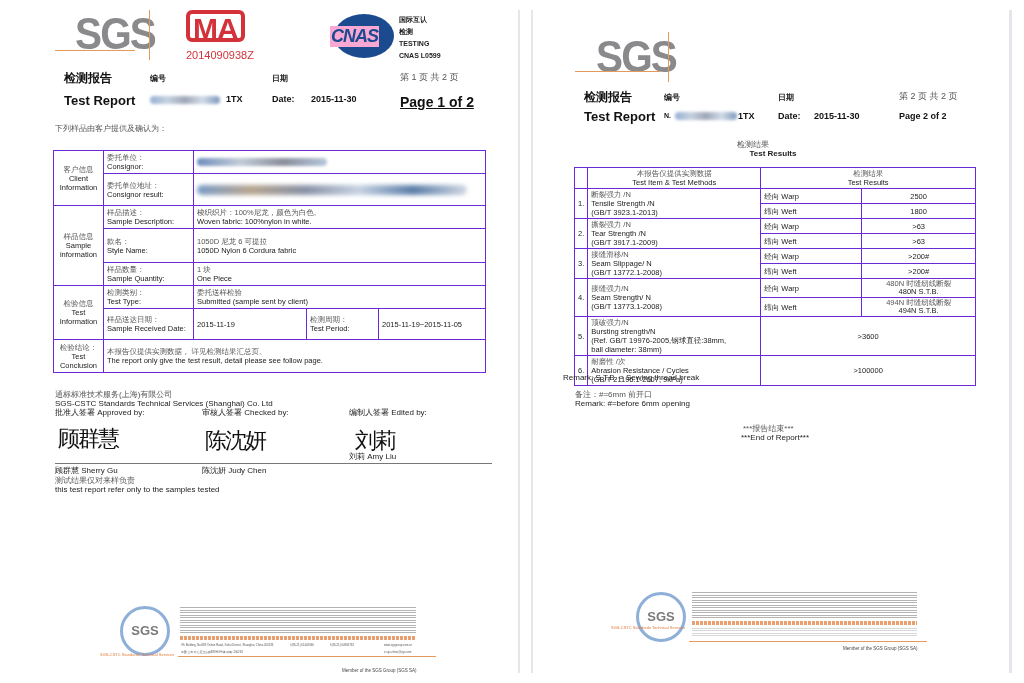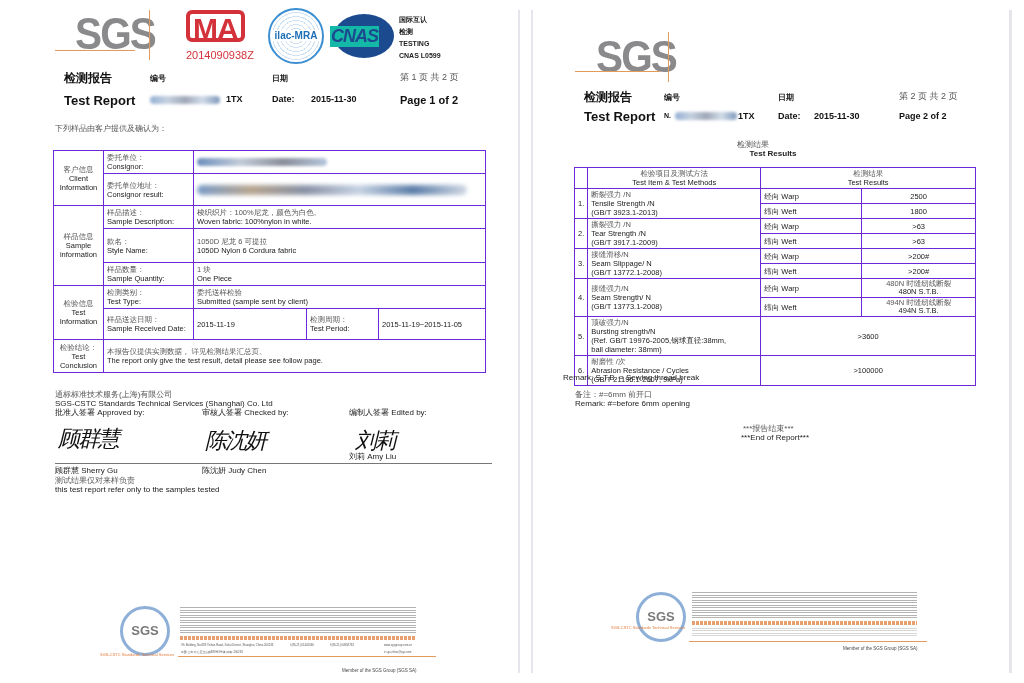--- a/index.html
+++ b/index.html
@@ -12,37 +12,37 @@
   .sgs-logo { position: absolute; font-family: "Liberation Sans", sans-serif; font-weight: bold; color: #8a8a8c; font-size: 44px; letter-spacing: -2px; transform: scaleX(0.92); transform-origin: left top; line-height: 1; }
   .sgs-hline { position: absolute; height: 1px; background: #e39a5c; }
   .sgs-vline { position: absolute; width: 1px; background: #e39a5c; }
 
   
   .cma-box { position: absolute; color: #d4323a; font-weight: bold; font-size: 30px; line-height: 1; letter-spacing: -1px; border: 4px solid #d4323a; border-radius: 6px; padding: 0 3px; height: 32px; }
   .cma-num { position: absolute; color: #d4323a; font-size: 11px; }
   .ilac { position: absolute; width: 56px; height: 56px; border-radius: 50%; border: 2px solid #3a8ed1; background: repeating-radial-gradient(circle, #fff 0 3px, #cfe3f4 3px 4px); }
   .ilac span { position: absolute; top: 20px; left: 2px; right: 2px; text-align: center; font-size: 10px; font-weight: bold; color: #1f6fb6; background: #fff; }
   .cnas { position: absolute; width: 60px; height: 44px; border-radius: 50%; background: #1b4a8f; }
-  .cnas span { position: absolute; top: 12px; left: -4px; font-size: 18px; font-weight: bold; font-style: italic; color: #1b4a8f; background: #14b8a6; padding: 0 1px; letter-spacing: -1px; }
+  .cnas span { position: absolute; top: 12px; left: -4px; font-size: 18px; font-weight: bold; font-style: italic; color: #1b4a8f; background: #f9a8d4; padding: 0 1px; letter-spacing: -1px; }
   .cnas-text { position: absolute; font-size: 7px; font-weight: bold; line-height: 12px; color: #222; }
 
   .hdr-cn { position: absolute; font-size: 12px; font-weight: bold; color: #111; }
   .hdr-sm { position: absolute; font-size: 8px; font-weight: bold; color: #222; }
   .hdr-en { position: absolute; font-size: 11px; font-weight: bold; color: #111; }
   .hdr-big { position: absolute; font-size: 13px; font-weight: bold; color: #111; }
   .blur { position: absolute; height: 8px; border-radius: 4px; background: linear-gradient(90deg, #7a9cc8, #b8c6d8, #8892a6, #c6d2e2, #5c7ea8); filter: blur(1.5px); opacity: 0.8; }
 
   .txt { position: absolute; font-size: 8px; line-height: 10px; color: #222; white-space: nowrap; }
   .cn { color: #555; }
 
   table.grid { position: absolute; border-collapse: collapse; font-size: 7.5px; line-height: 9px; color: #222; }
   table.grid td { border: 1px solid #6d28d9; padding: 1px 3px; vertical-align: middle; }
   .center { text-align: center; }
 
-  .sig { position: absolute; font-family: "DejaVu Serif", serif; font-size: 22px; font-style: italic; color: #111; letter-spacing: -2px; }
+  .sig { position: absolute; font-family: "DejaVu Serif", serif; font-size: 22px; color: #111; letter-spacing: -2px; }
   .hrule { position: absolute; height: 1px; background: #777; }
 
   .footer-seal { position: absolute; width: 50px; height: 50px; border-radius: 50%; border: 3px solid #8eb0d8; background: #fff; }
   .footer-seal span { position: absolute; top: 14px; left: 0; right: 0; text-align: center; font-weight: bold; font-size: 13px; color: #7a7a7a; }
   .fine { position: absolute; background: repeating-linear-gradient(180deg, #9a9a9a 0 1px, #fff 1px 2.5px); opacity: 0.75; }
   .fine-orange { position: absolute; height: 4px; background: repeating-linear-gradient(90deg, #e8a070 0 3px, #fff 3px 4px); }
   .orange-rule { position: absolute; height: 1px; background: #e39a5c; }
   .tiny { position: absolute; font-size: 4px; line-height: 6px; color: #555; white-space: nowrap; }
   .tiny-or { position: absolute; font-size: 4px; line-height: 6px; color: #e07a3a; white-space: nowrap; }
   .member { position: absolute; font-size: 4.5px; color: #444; }
@@ -56,23 +56,20 @@
 
 <div class="page" style="left:0; width:518px;">
 
   <div class="sgs-logo" style="left:75px; top:12px;">SGS</div>
   <div class="sgs-hline" style="left:55px; top:50px; width:80px;"></div>
   <div class="sgs-vline" style="left:149px; top:10px; height:50px;"></div>
 
   <div class="cma-box" style="left:186px; top:10px;">MA</div>
   <div class="cma-num" style="left:186px; top:49px;">2014090938Z</div>
 
-  <div class="ilac" style="left:268px; top:8px;">
-    <span>ilac-MRA</span>
-  </div>
 
   <div class="cnas" style="left:334px; top:14px;">
     <span>CNAS</span>
   </div>
   <div class="cnas-text" style="left:399px; top:14px;">
     <div>国际互认</div>
     <div>检测</div>
     <div>TESTING</div>
     <div>CNAS L0599</div>
   </div>
@@ -80,21 +77,21 @@
   <div class="hdr-cn" style="left:64px; top:70px;">检测报告</div>
   <div class="hdr-sm" style="left:150px; top:73px;">编号</div>
   <div class="hdr-sm" style="left:272px; top:73px;">日期</div>
   <div class="txt cn" style="left:400px; top:72px; font-size:9px;">第 1 页 共 2 页</div>
 
   <div class="hdr-big" style="left:64px; top:93px;">Test Report</div>
   <div class="blur" style="left:150px; top:96px; width:70px;"></div>
   <div class="hdr-en" style="left:226px; top:94px; font-size:9px;">1TX</div>
   <div class="hdr-en" style="left:272px; top:94px; font-size:9px;">Date:</div>
   <div class="hdr-en" style="left:311px; top:94px; font-size:9px;">2015-11-30</div>
-  <div class="hdr-en" style="left:400px; top:94px; font-size:11px;">Page 1 of 2</div>
+  <div class="hdr-en" style="left:400px; top:94px; font-size:14px;text-decoration:underline;">Page 1 of 2</div>
 
   <div class="txt cn" style="left:55px; top:124px;">下列样品由客户提供及确认为：</div>
 
   <table class="grid" style="left:53px; top:150px; width:433px;">
     <colgroup>
         <col style="width:50px">
         <col style="width:90px">
         <col style="width:113px">
         <col style="width:72px">
         <col>
@@ -256,21 +253,21 @@
     <colgroup>
         <col style="width:13px">
         <col style="width:173px">
         <col style="width:101px">
         <col>
       </colgroup>
     <tbody>
         <tr style="height:19px;">
       <td></td>
       <td class="center">
-            <div class="cn">检验项目及测试方法</div>
+            <div class="cn">本报告仅提供实测数据</div>
             <div>Test Item &amp; Test Methods</div>
           </td>
       <td colspan="2" class="center">
             <div class="cn">检测结果</div>
             <div>Test Results</div>
           </td>
     </tr>
 
     <tr style="height:14px;">
       <td rowspan="2">1.</td>

